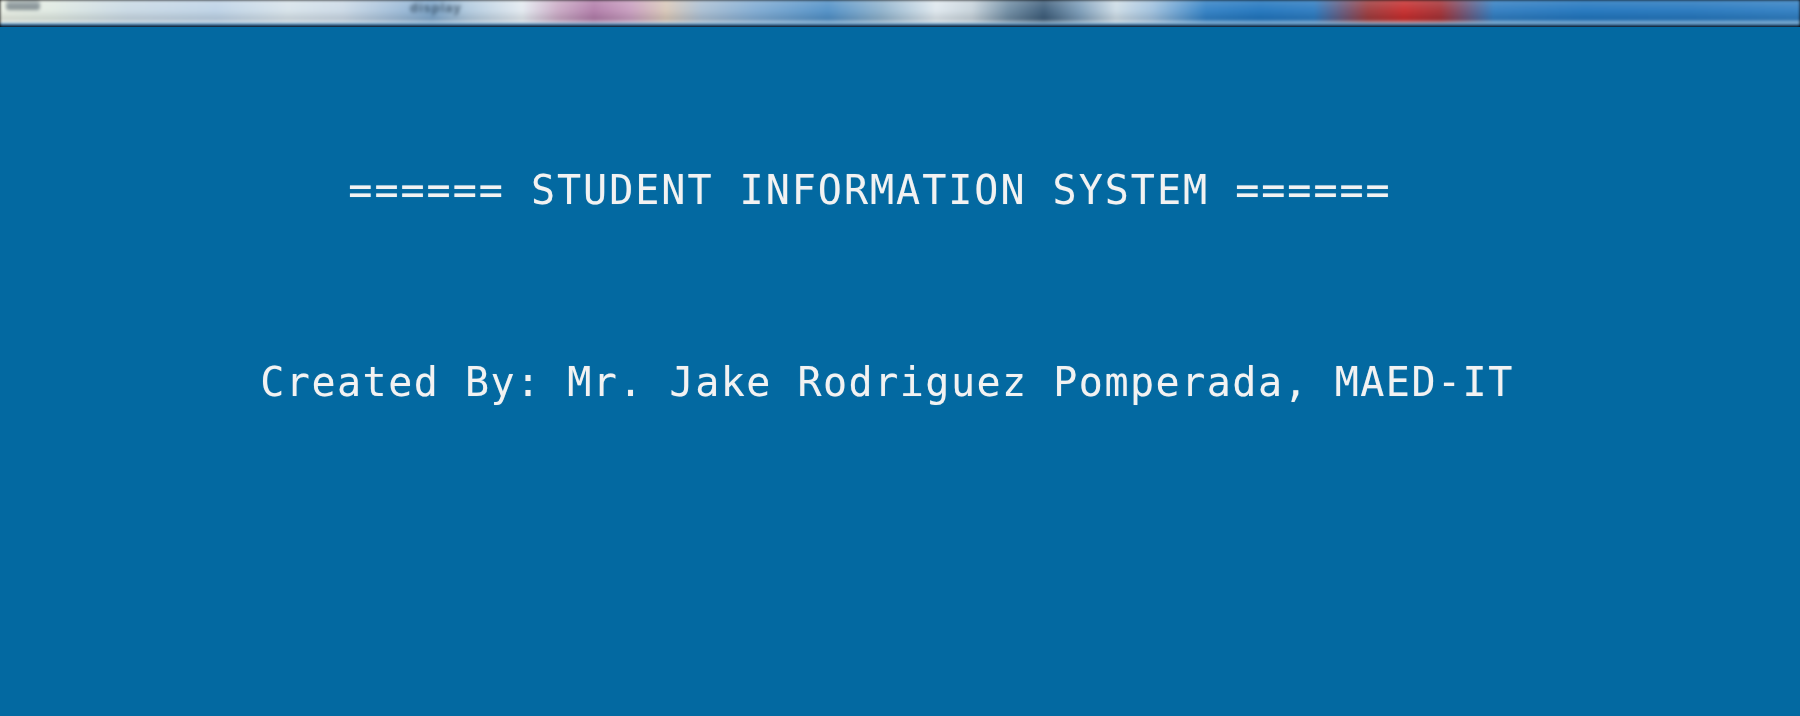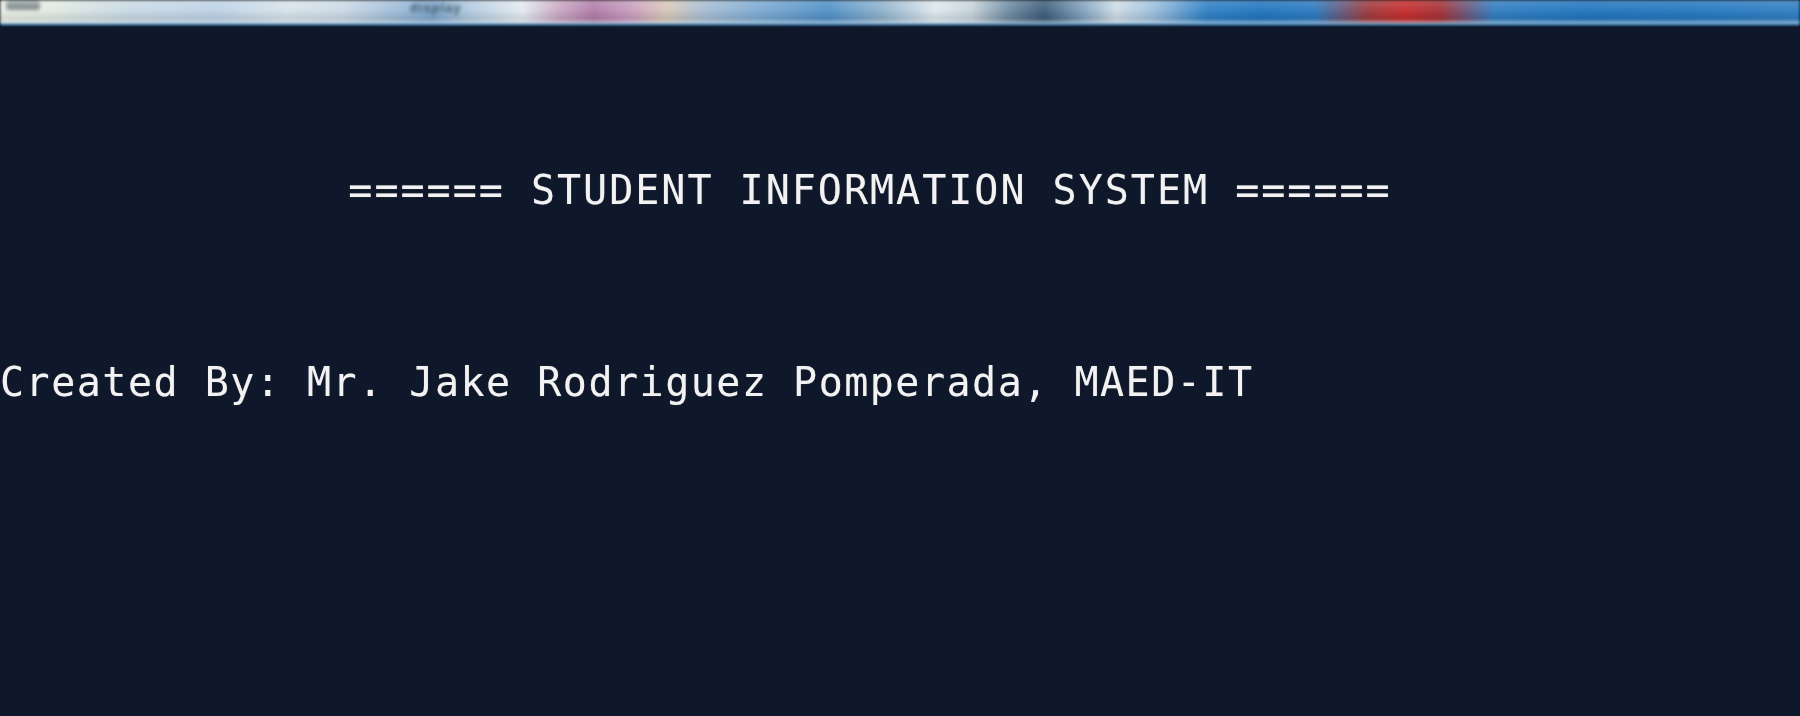--- a/index.html
+++ b/index.html
@@ -105,21 +105,21 @@
     filter: blur(1.4px);
   }
 
   
   #console {
     position: absolute;
     left: 0;
     top: 27px;
     width: 1800px;
     height: 689px;
-    background: #0f172a;
+    background: #0369a1;
     color: #f2f2f2;
     font-family: "DejaVu Sans Mono", "Liberation Mono", monospace;
     font-size: 38px;
     line-height: 45px;
     white-space: pre;
     letter-spacing: 1.5px;
     text-shadow: 0 0 1px rgba(255,255,255,0.35);
   }
 
   .row {
@@ -129,20 +129,21 @@
 
   #line-title {
     margin-top: 6px;
     text-align: center;
     padding-right: 60px;
     font-size: 40px;
     letter-spacing: 2px;
   }
   #line-author {
     margin-top: 12px;
+    text-align: center;
     padding-right: 26px;
     font-size: 40px;
     letter-spacing: 1.5px;
   }
 
   #menu-block {
     margin-top: 58px;
     padding-left: 698px;
   }
 </style>

